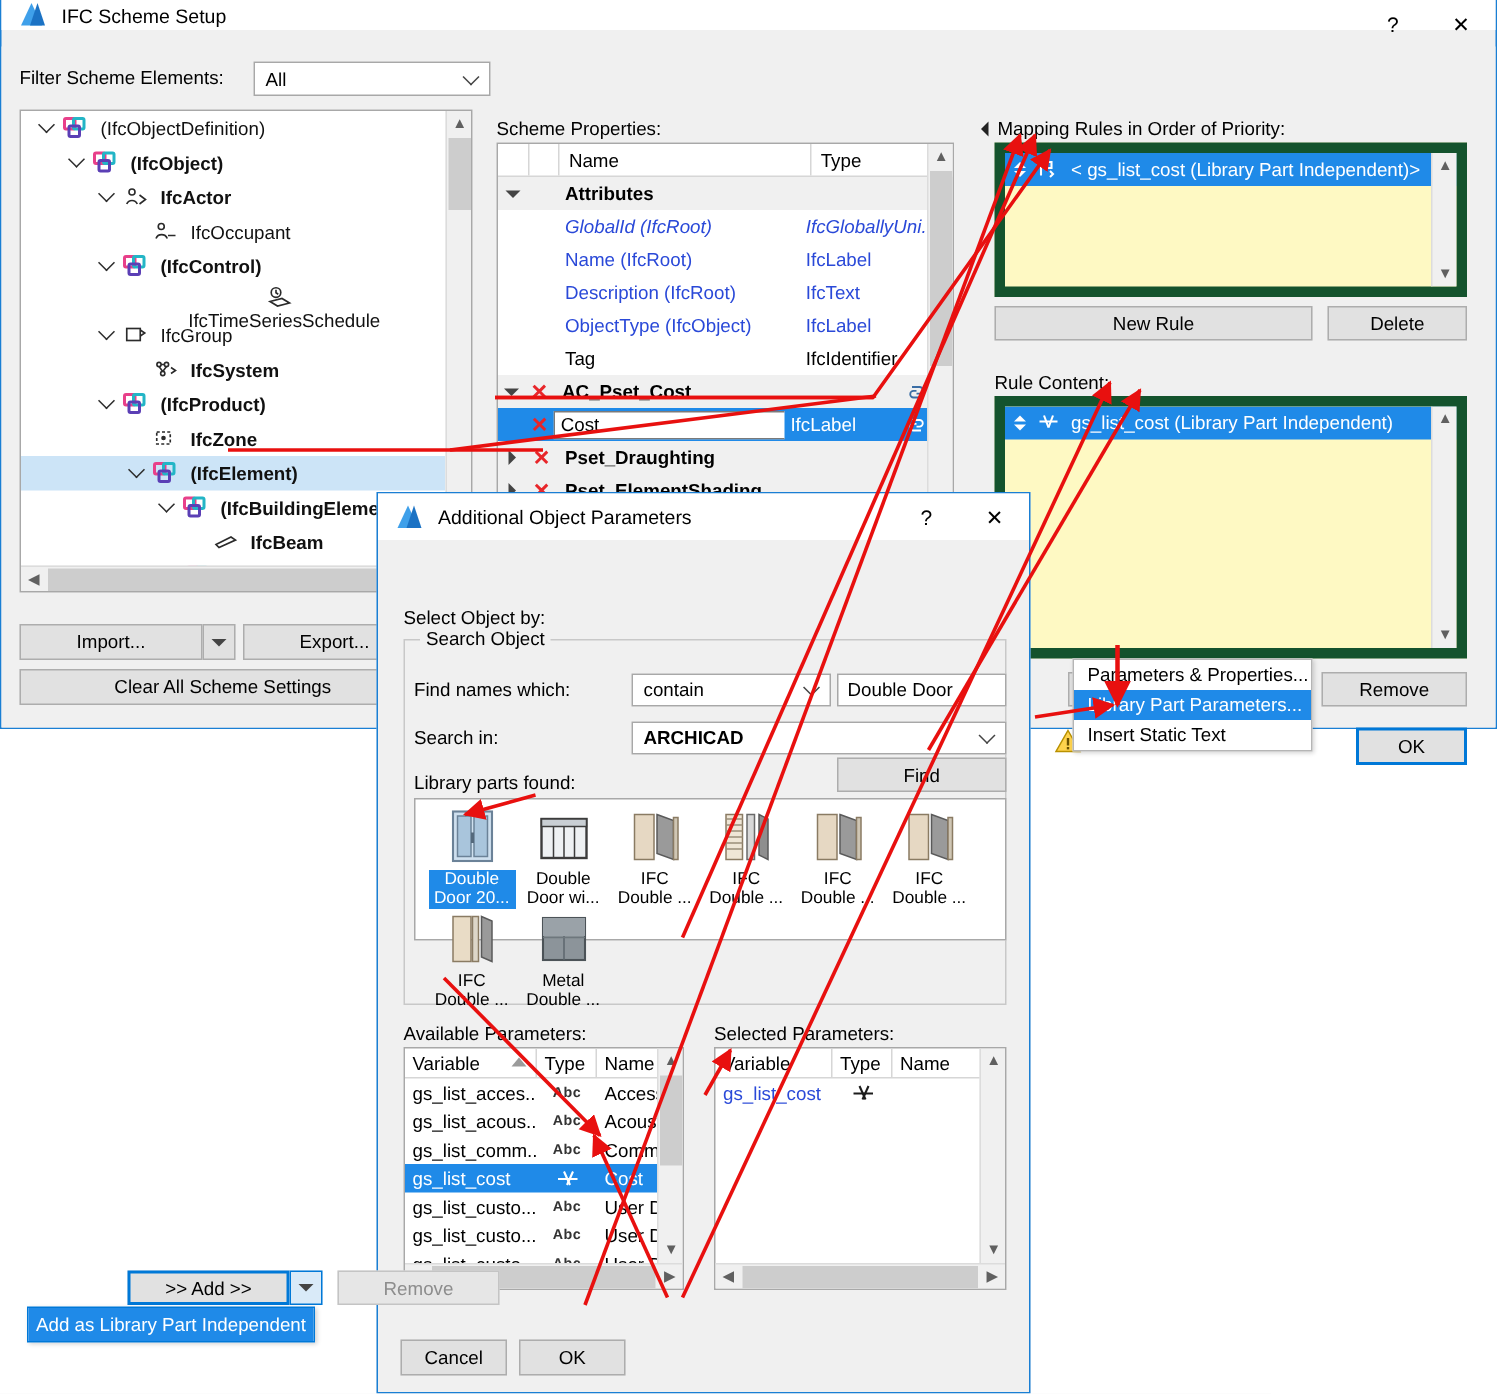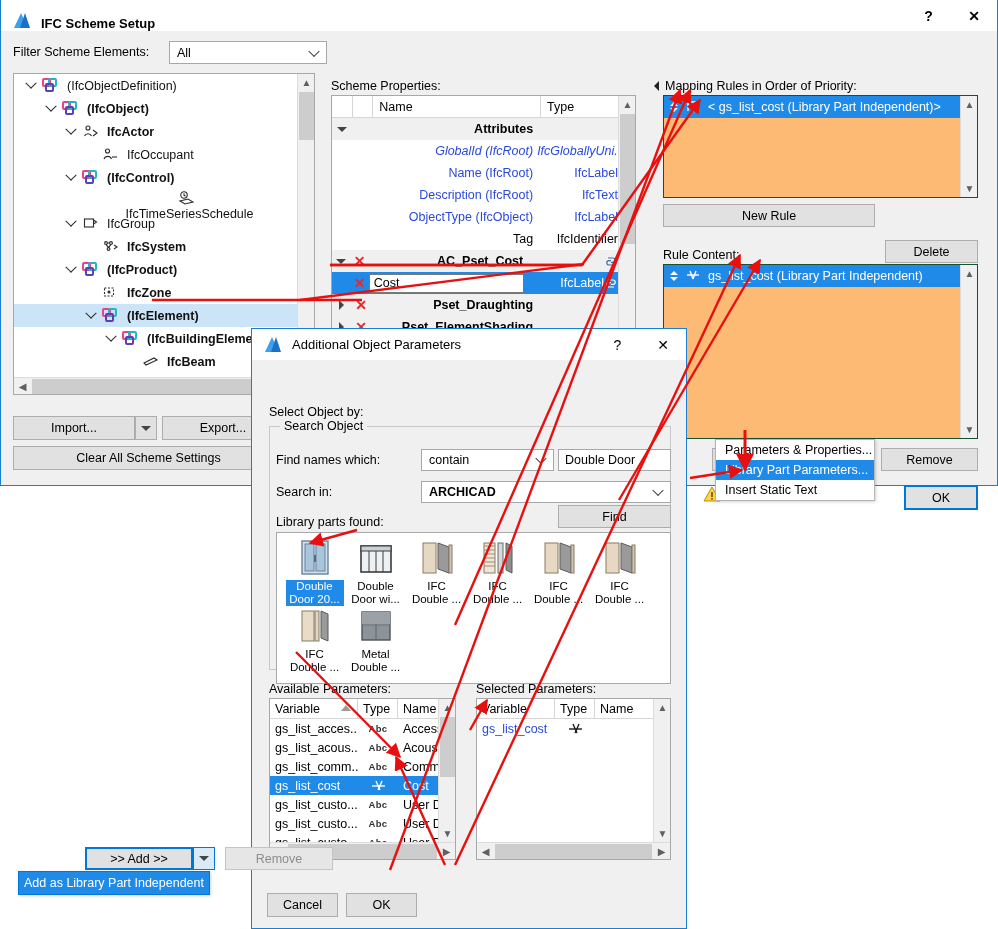--- a/index.html
+++ b/index.html
@@ -13,43 +13,43 @@
     overflow: hidden;
   }
   #root { position: relative; width: 998px; height: 929px; }
 
   
   .win {
     position: absolute; left: 0; top: 0; width: 998px; height: 486px;
     background: #f0f0f0; border: 1px solid #1a7fd4; border-top: none;
   }
   .titlebar {
-    position: absolute; left: 0; top: 0; right: 0; height: 31px;
-    background: #ffffff; display: flex; align-items: flex-end; font-weight: bold;
+    position: absolute; left: 0; top: 0; right: 0; height: 20px;
+    background: #ffffff; display: flex; align-items: center;
   }
   .title-icon { width: 20px; height: 20px; margin-left: 11px; margin-right: 9px; position: relative; }
   .title-icon .tri {
     position: absolute; left: 2px; top: 2px; width: 0; height: 0;
     border-left: 7px solid transparent; border-right: 7px solid transparent;
     border-bottom: 15px solid #3fa0ea;
   }
   .title-icon .tri2 {
     position: absolute; left: 8px; top: 2px; width: 0; height: 0;
     border-left: 5px solid transparent; border-right: 5px solid transparent;
     border-bottom: 15px solid #1b72c4;
   }
   .title-text { font-size: 13px; color: #000; }
   .tb-btns { position: absolute; right: 0; top: 0; height: 31px; display: flex; }
   .tb-btn {
     width: 45px; height: 31px; display: flex; align-items: center; justify-content: center;
     font-size: 14px; color: #000; background: transparent;
   }
   .tb-btn.close { width: 46px; }
 
-  .winbody { position: absolute; left: 0; top: 31px; right: 0; bottom: 0; background: #f0f0f0; text-align: right; }
+  .winbody { position: absolute; left: 0; top: 31px; right: 0; bottom: 0; background: #f0f0f0; }
 
   
   .filter-row { position: absolute; left: 12px; top: 10px; width: 300px; height: 24px; }
   .filter-label { position: absolute; left: 0; top: 4px; font-size: 12.5px; }
   .combo {
     position: absolute; background: #fff; border: 1px solid #a8a8a8;
     display: flex; align-items: center; padding-left: 7px; font-size: 12.5px;
   }
   .combo .caret {
     position: absolute; right: 8px; top: 50%; width: 8px; height: 8px;
@@ -140,33 +140,33 @@
   .blue { color: #2a49d8; }
   .ital { font-style: italic; }
   .editfield {
     background: #fff; color: #000; border: 1px solid #7a7a7a; height: 19px;
     display: flex; align-items: center; padding-left: 4px; margin-left: 0px; width: 183px;
   }
 
   
   .mr-label { position: absolute; left: 653px; top: 48px; font-size: 12.5px; display:flex; align-items:center; gap:6px; }
   .tri-lt { width:0;height:0;border-top:5px solid transparent;border-bottom:5px solid transparent;border-right:5px solid #222; }
-  .listbox { position: absolute; background: #fdba74; border: 1px solid #14532d; overflow: hidden; }
+  .listbox { position: absolute; background: #fef9c3; border: 7px solid #14532d; overflow: hidden; }
   #mr-box { left: 662px; top: 64px; width: 315px; height: 103px; }
   #rc-box { left: 662px; top: 233px; width: 315px; height: 175px; }
   .lrow {
     height: 22px; display: flex; align-items: center; font-size: 12.5px;
     background: #1f8ae8; color: #fff; padding-left: 6px; gap: 7px;
   }
   .updown { display:flex; flex-direction:column; align-items:center; gap:2px; line-height:0; }
   .updown .u { width:0;height:0;border-left:4px solid transparent;border-right:4px solid transparent;border-bottom:4px solid #fff; }
   .updown .d { width:0;height:0;border-left:4px solid transparent;border-right:4px solid transparent;border-top:4px solid #fff; }
 
   #newrule-btn { left: 662px; top: 173px; width: 212px; height: 23px; }
-  #delete-btn  { left: 884px; top: 173px; width: 93px; height: 23px; margin-top: 36px; }
+  #delete-btn  { left: 884px; top: 173px; width: 93px; height: 23px; }
   .rc-label { position: absolute; left: 662px; top: 217px; font-size: 12.5px; }
   #addparams-btn { left: 711px; top: 417px; width: 138px; height: 23px; }
   #addparams-split { left: 849px; top: 417px; width: 23px; height: 23px; }
   #remove-btn { left: 880px; top: 417px; width: 97px; height: 23px; }
   #main-ok-btn { left: 903px; top: 454px; width: 74px; height: 25px; }
   .warn-tri { position: absolute; left: 702px; top: 455px; width: 18px; height: 16px; }
 
   
   .menu {
     position: absolute; background: #fff; border: 1px solid #b5b5b5;
@@ -196,21 +196,21 @@
   }
   #find-names-label { left: 24px; top: 93px; }
   #find-combo { left: 169px; top: 89px; width: 133px; height: 22px; }
   #find-value { position: absolute; left: 306px; top: 89px; width: 113px; height: 22px; background: #fff; border: 1px solid #a8a8a8; display: flex; align-items: center; padding-left: 6px; font-size: 12.5px; }
   #search-in-label { left: 24px; top: 125px; }
   #searchin-combo { left: 169px; top: 121px; width: 250px; height: 22px; font-weight: bold; }
   #lib-parts-label { left: 24px; top: 155px; }
   #find-btn { left: 306px; top: 145px; width: 113px; height: 23px; }
 
   .parts-box {
-    position: absolute; left: 24px; top: 172px; width: 395px; height: 152px;
+    position: absolute; left: 24px; top: 172px; width: 395px; height: 95px;
     background: #fff; border: 1px solid #a8a8a8; padding: 5px 0 0 7px;
     display: flex; flex-wrap: wrap; align-content: flex-start;
   }
   .part { width: 61px; margin-right: 0px; display: flex; flex-direction: column; align-items: center; }
   .part-thumb { width: 40px; height: 40px; margin-bottom: 2px; }
   .part-cap {
     font-size: 11.5px; line-height: 13px; text-align: center; width: 58px; color: #000;
     white-space: pre-line;
   }
   .part.sel .part-cap { background: #1f8ae8; color: #fff; }

